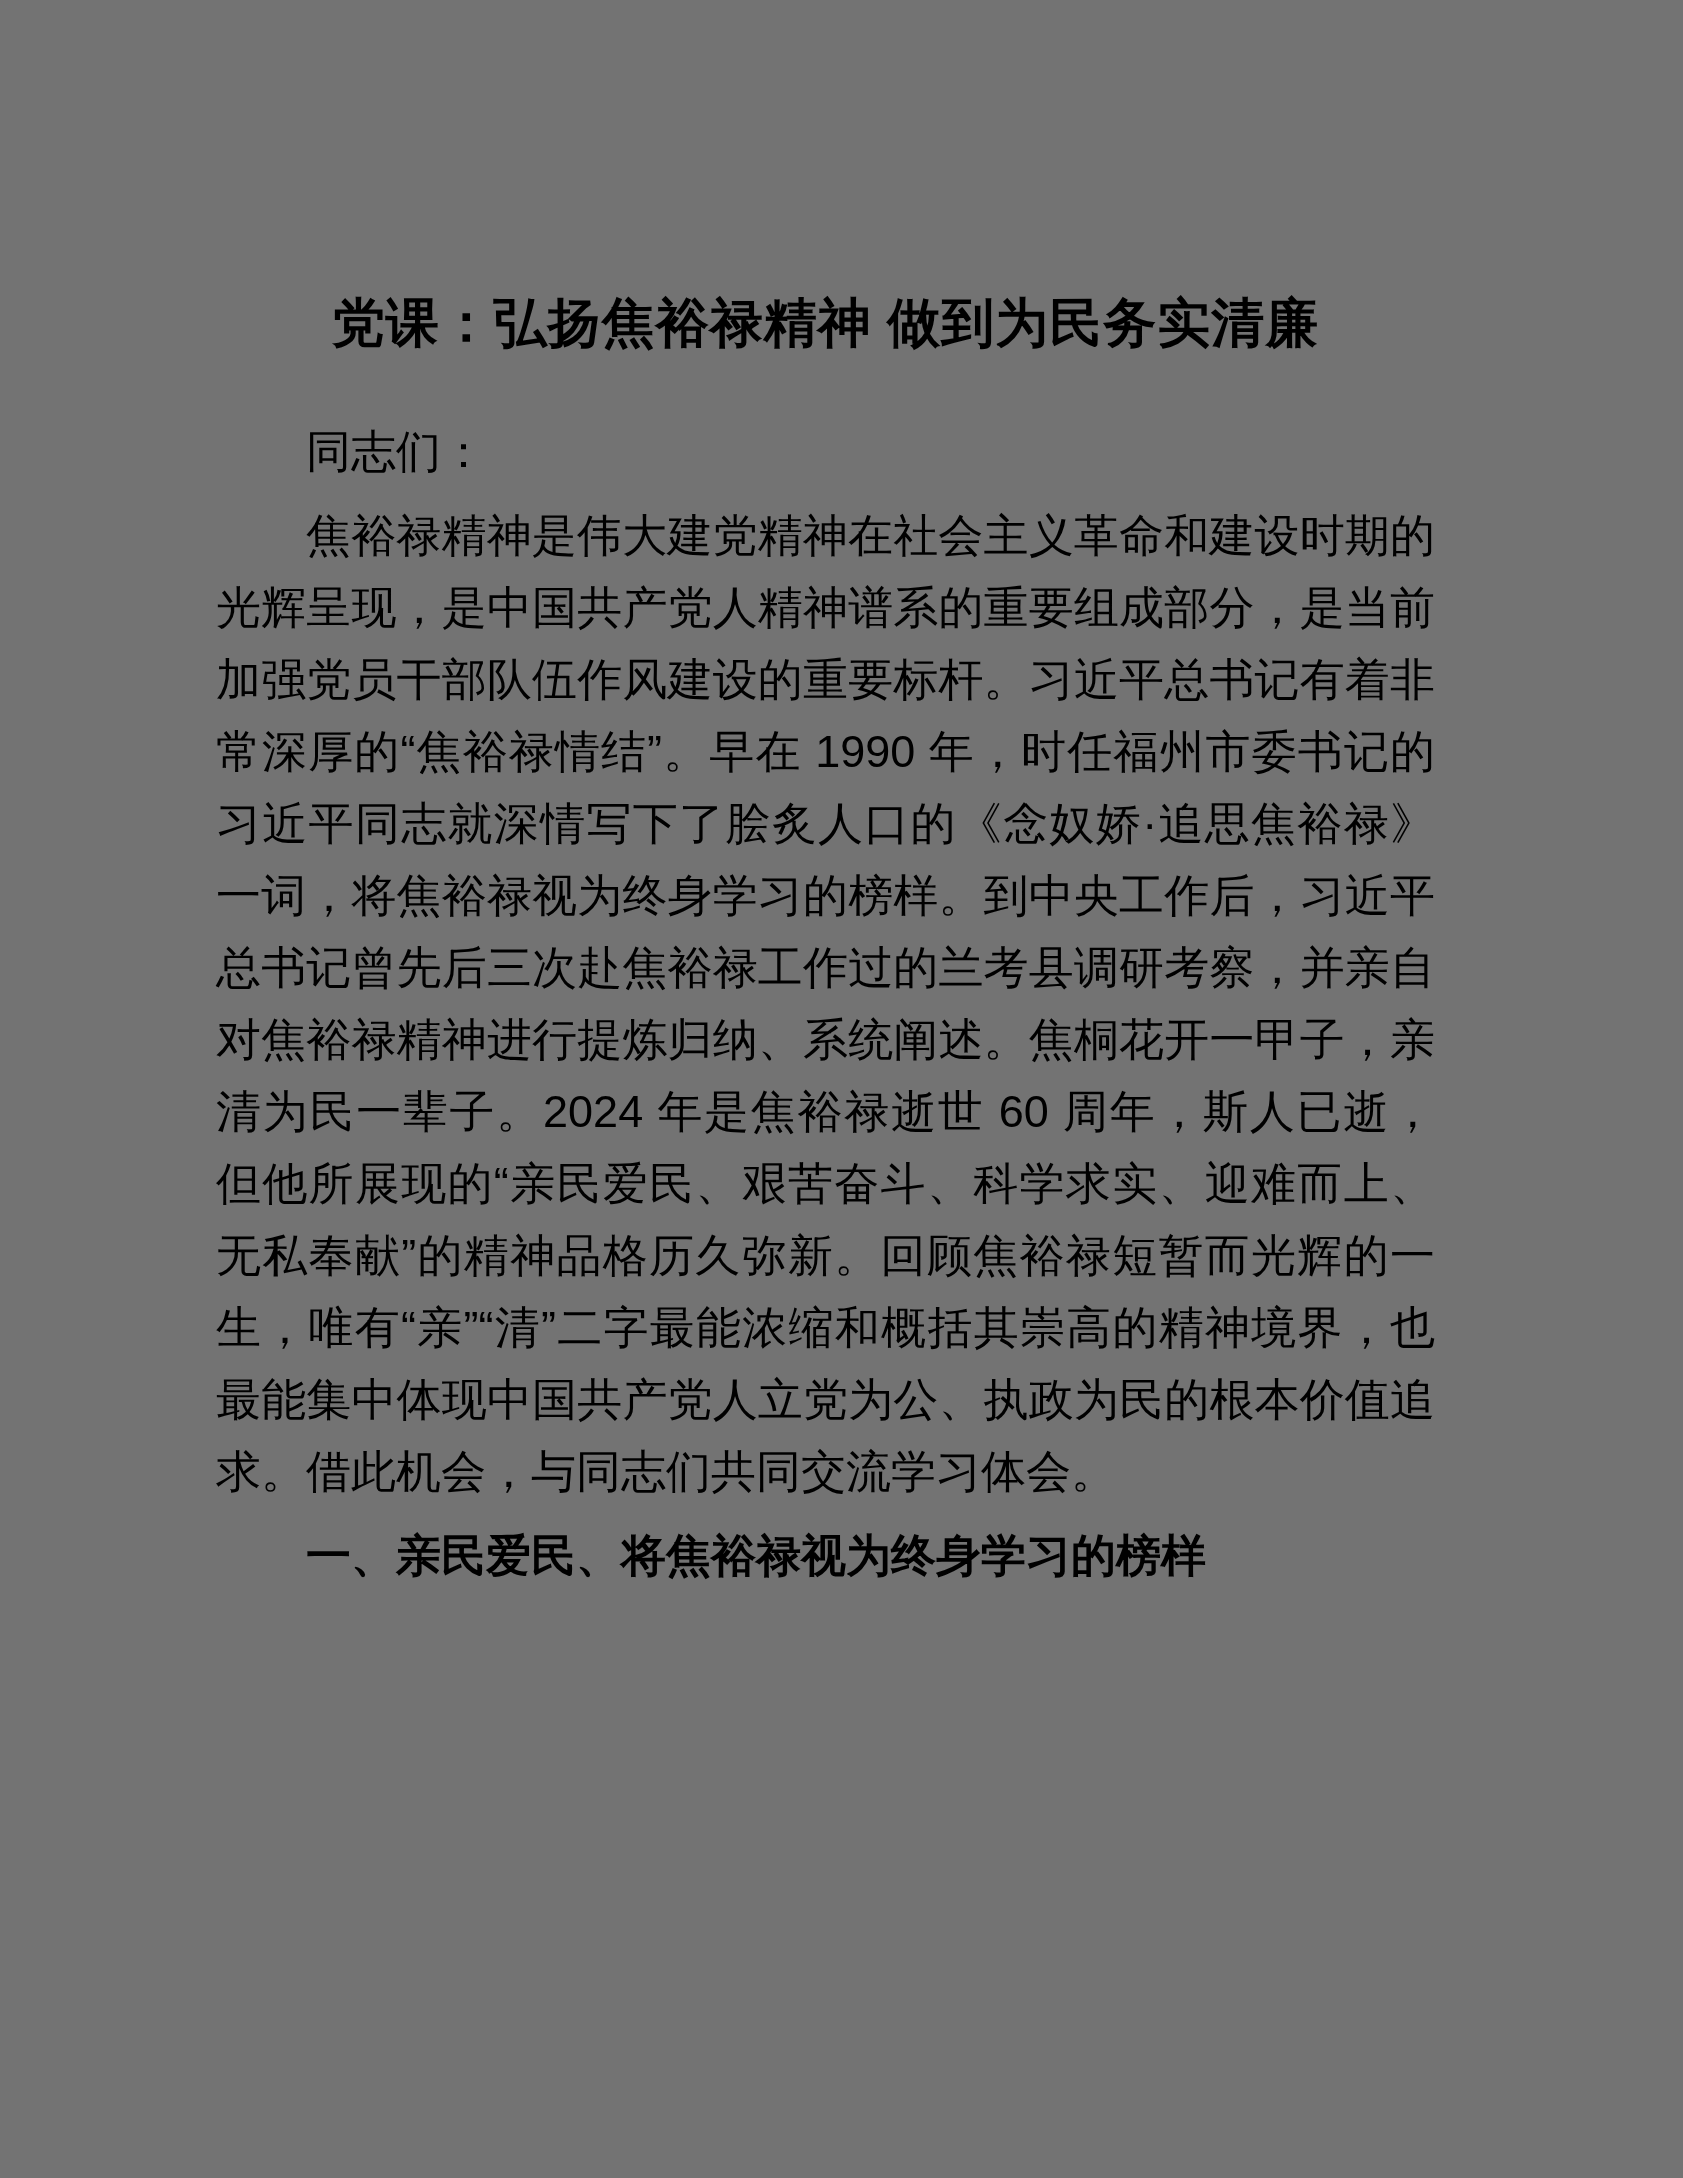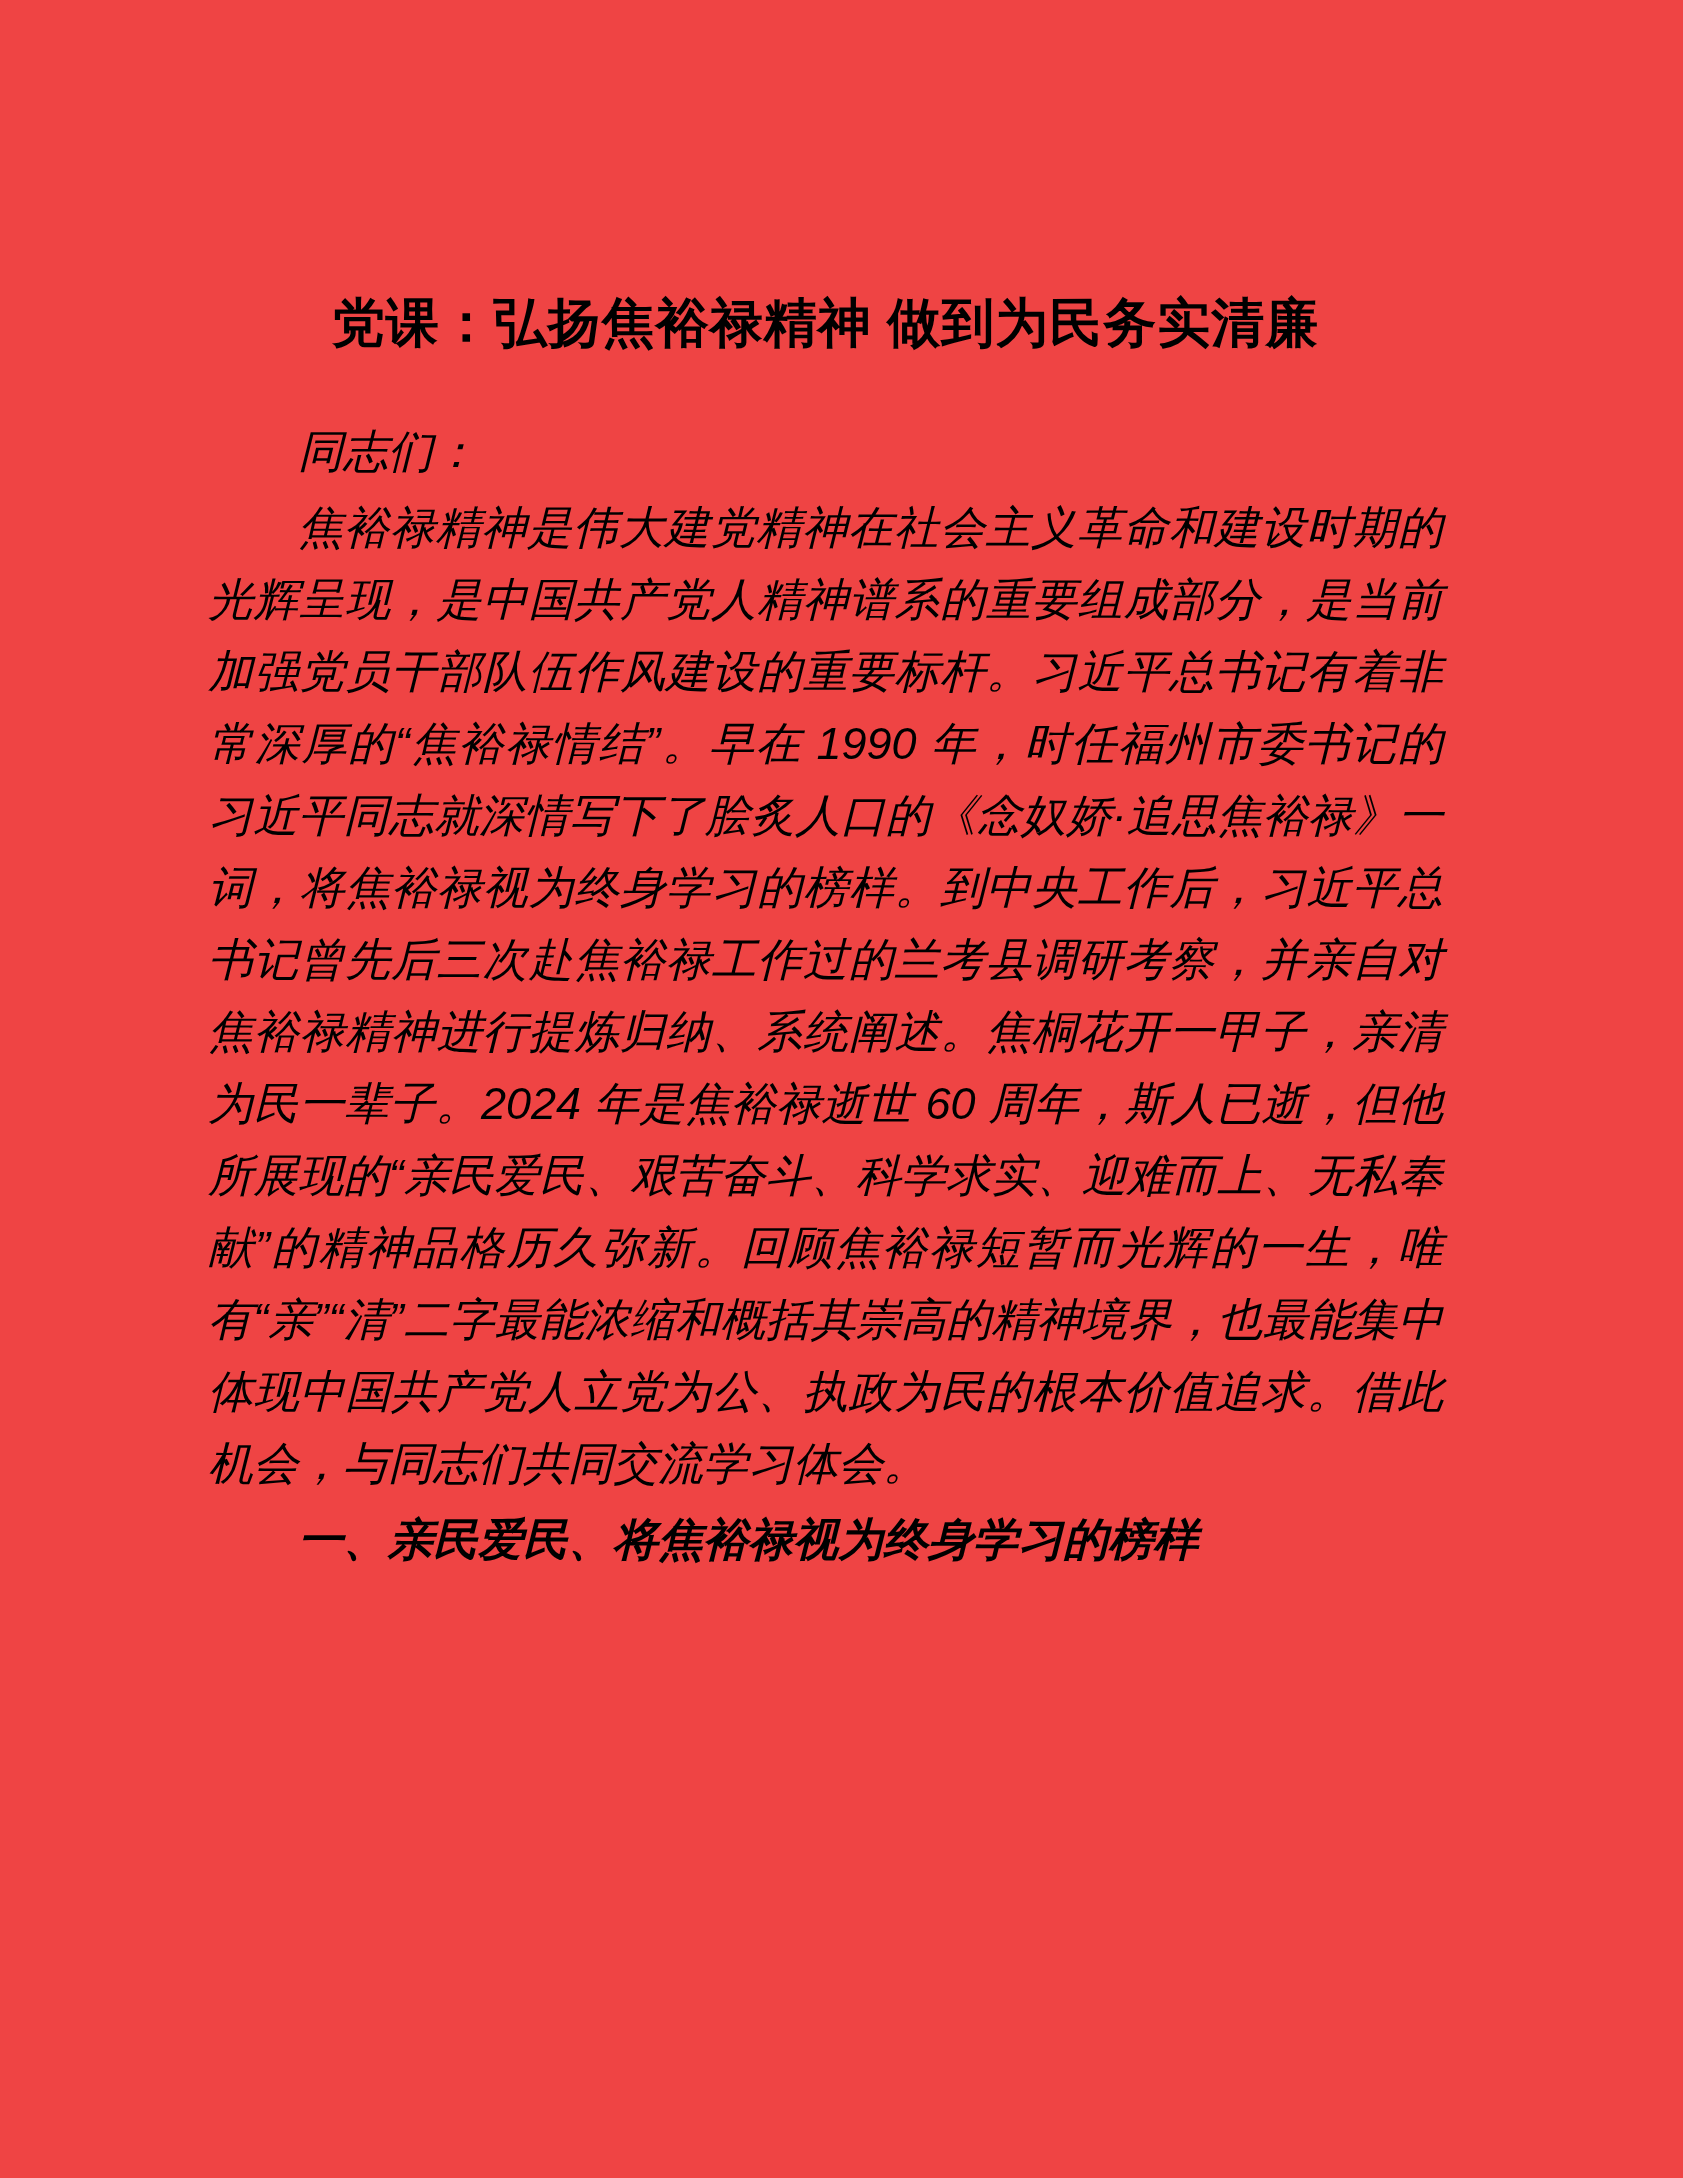--- a/index.html
+++ b/index.html
@@ -12,21 +12,21 @@
     width: 1683px;
     height: 2178px;
     font-family: "Liberation Sans", "DejaVu Sans", sans-serif;
     color: #000000;
     overflow: hidden;
   }
 
   .page {
     width: 1683px;
     height: 2178px;
-    background: #ef4444;
+    background: #737373;
     padding: 287px 236px 178px 204px;
   }
 
   .doc-title {
     font-size: 53px;
     font-weight: 700;
     text-align: center;
     letter-spacing: 1px;
     line-height: 1.35;
     margin-bottom: 57px;
@@ -35,22 +35,21 @@
 
   .doc-body {
     font-size: 45px;
     line-height: 72px;
     text-align: justify;
     color: #000000;
   }
 
   .para {
     text-indent: 2em;
-    margin: 4px;
-    font-style: italic;
+    margin: 12px;
   }
 
   .para.heading {
     font-weight: 700;
   }
 </style>
 </head>
 <body>
 
 <div class="page">

